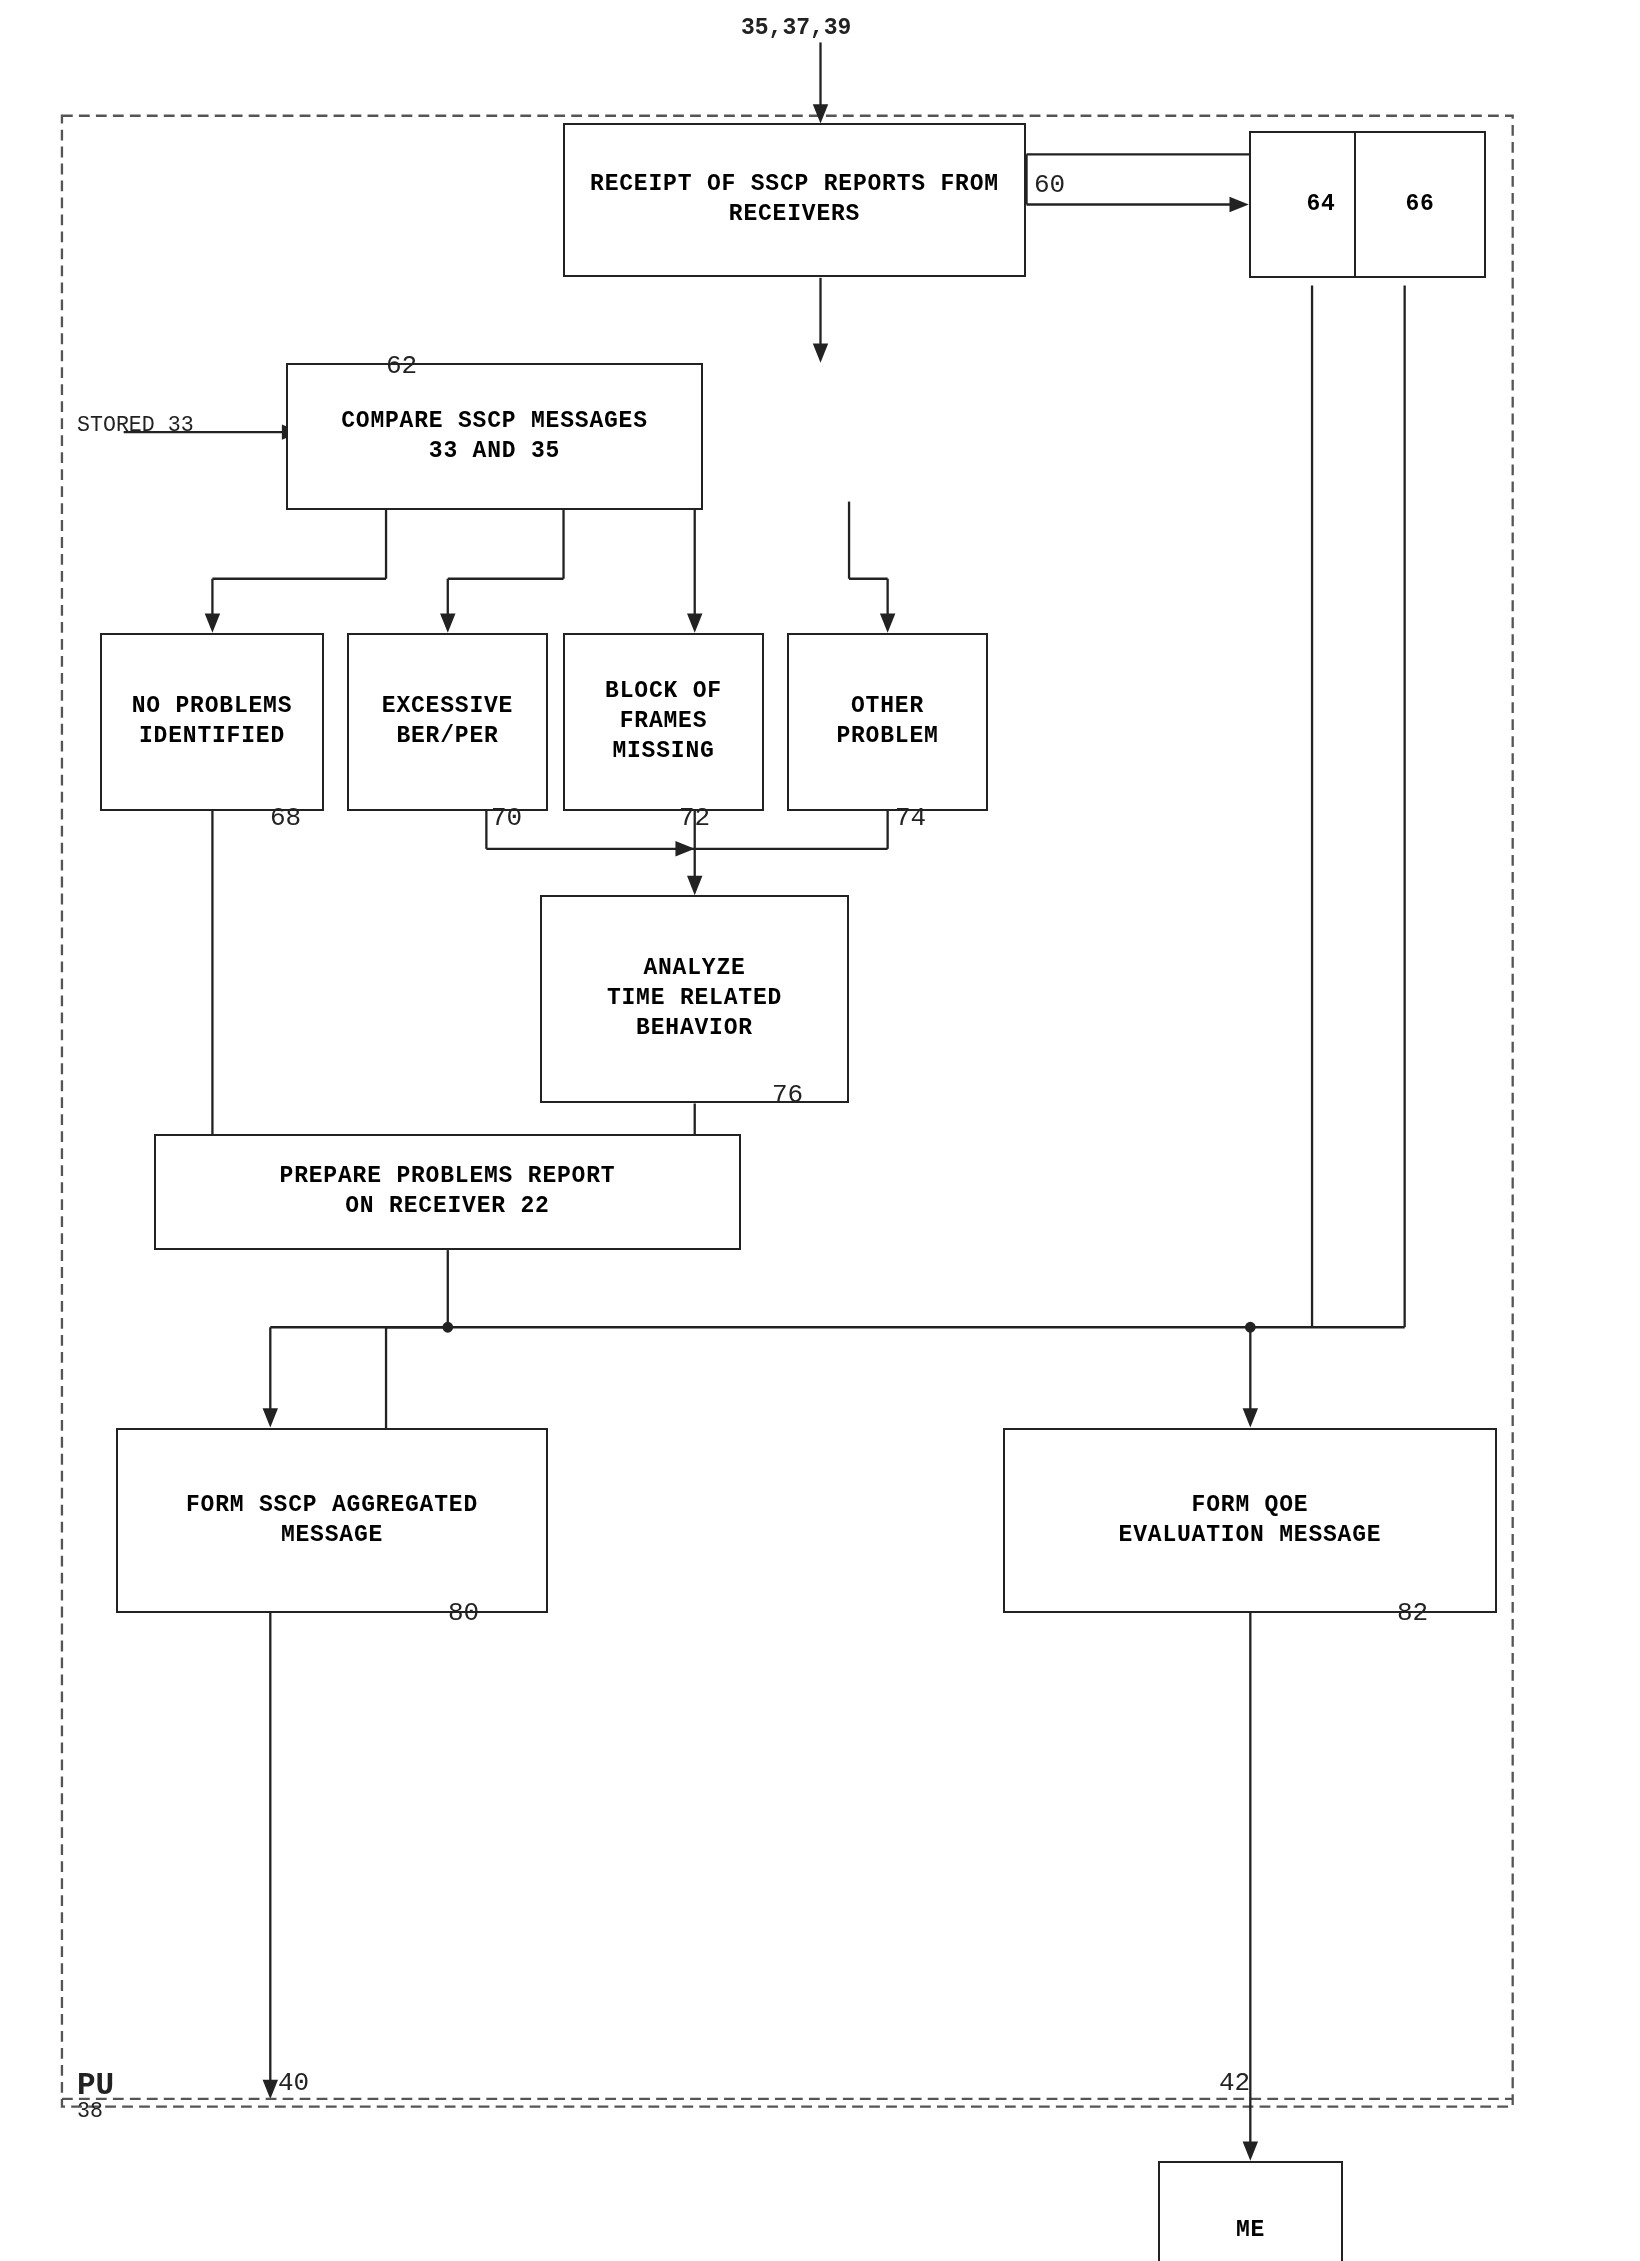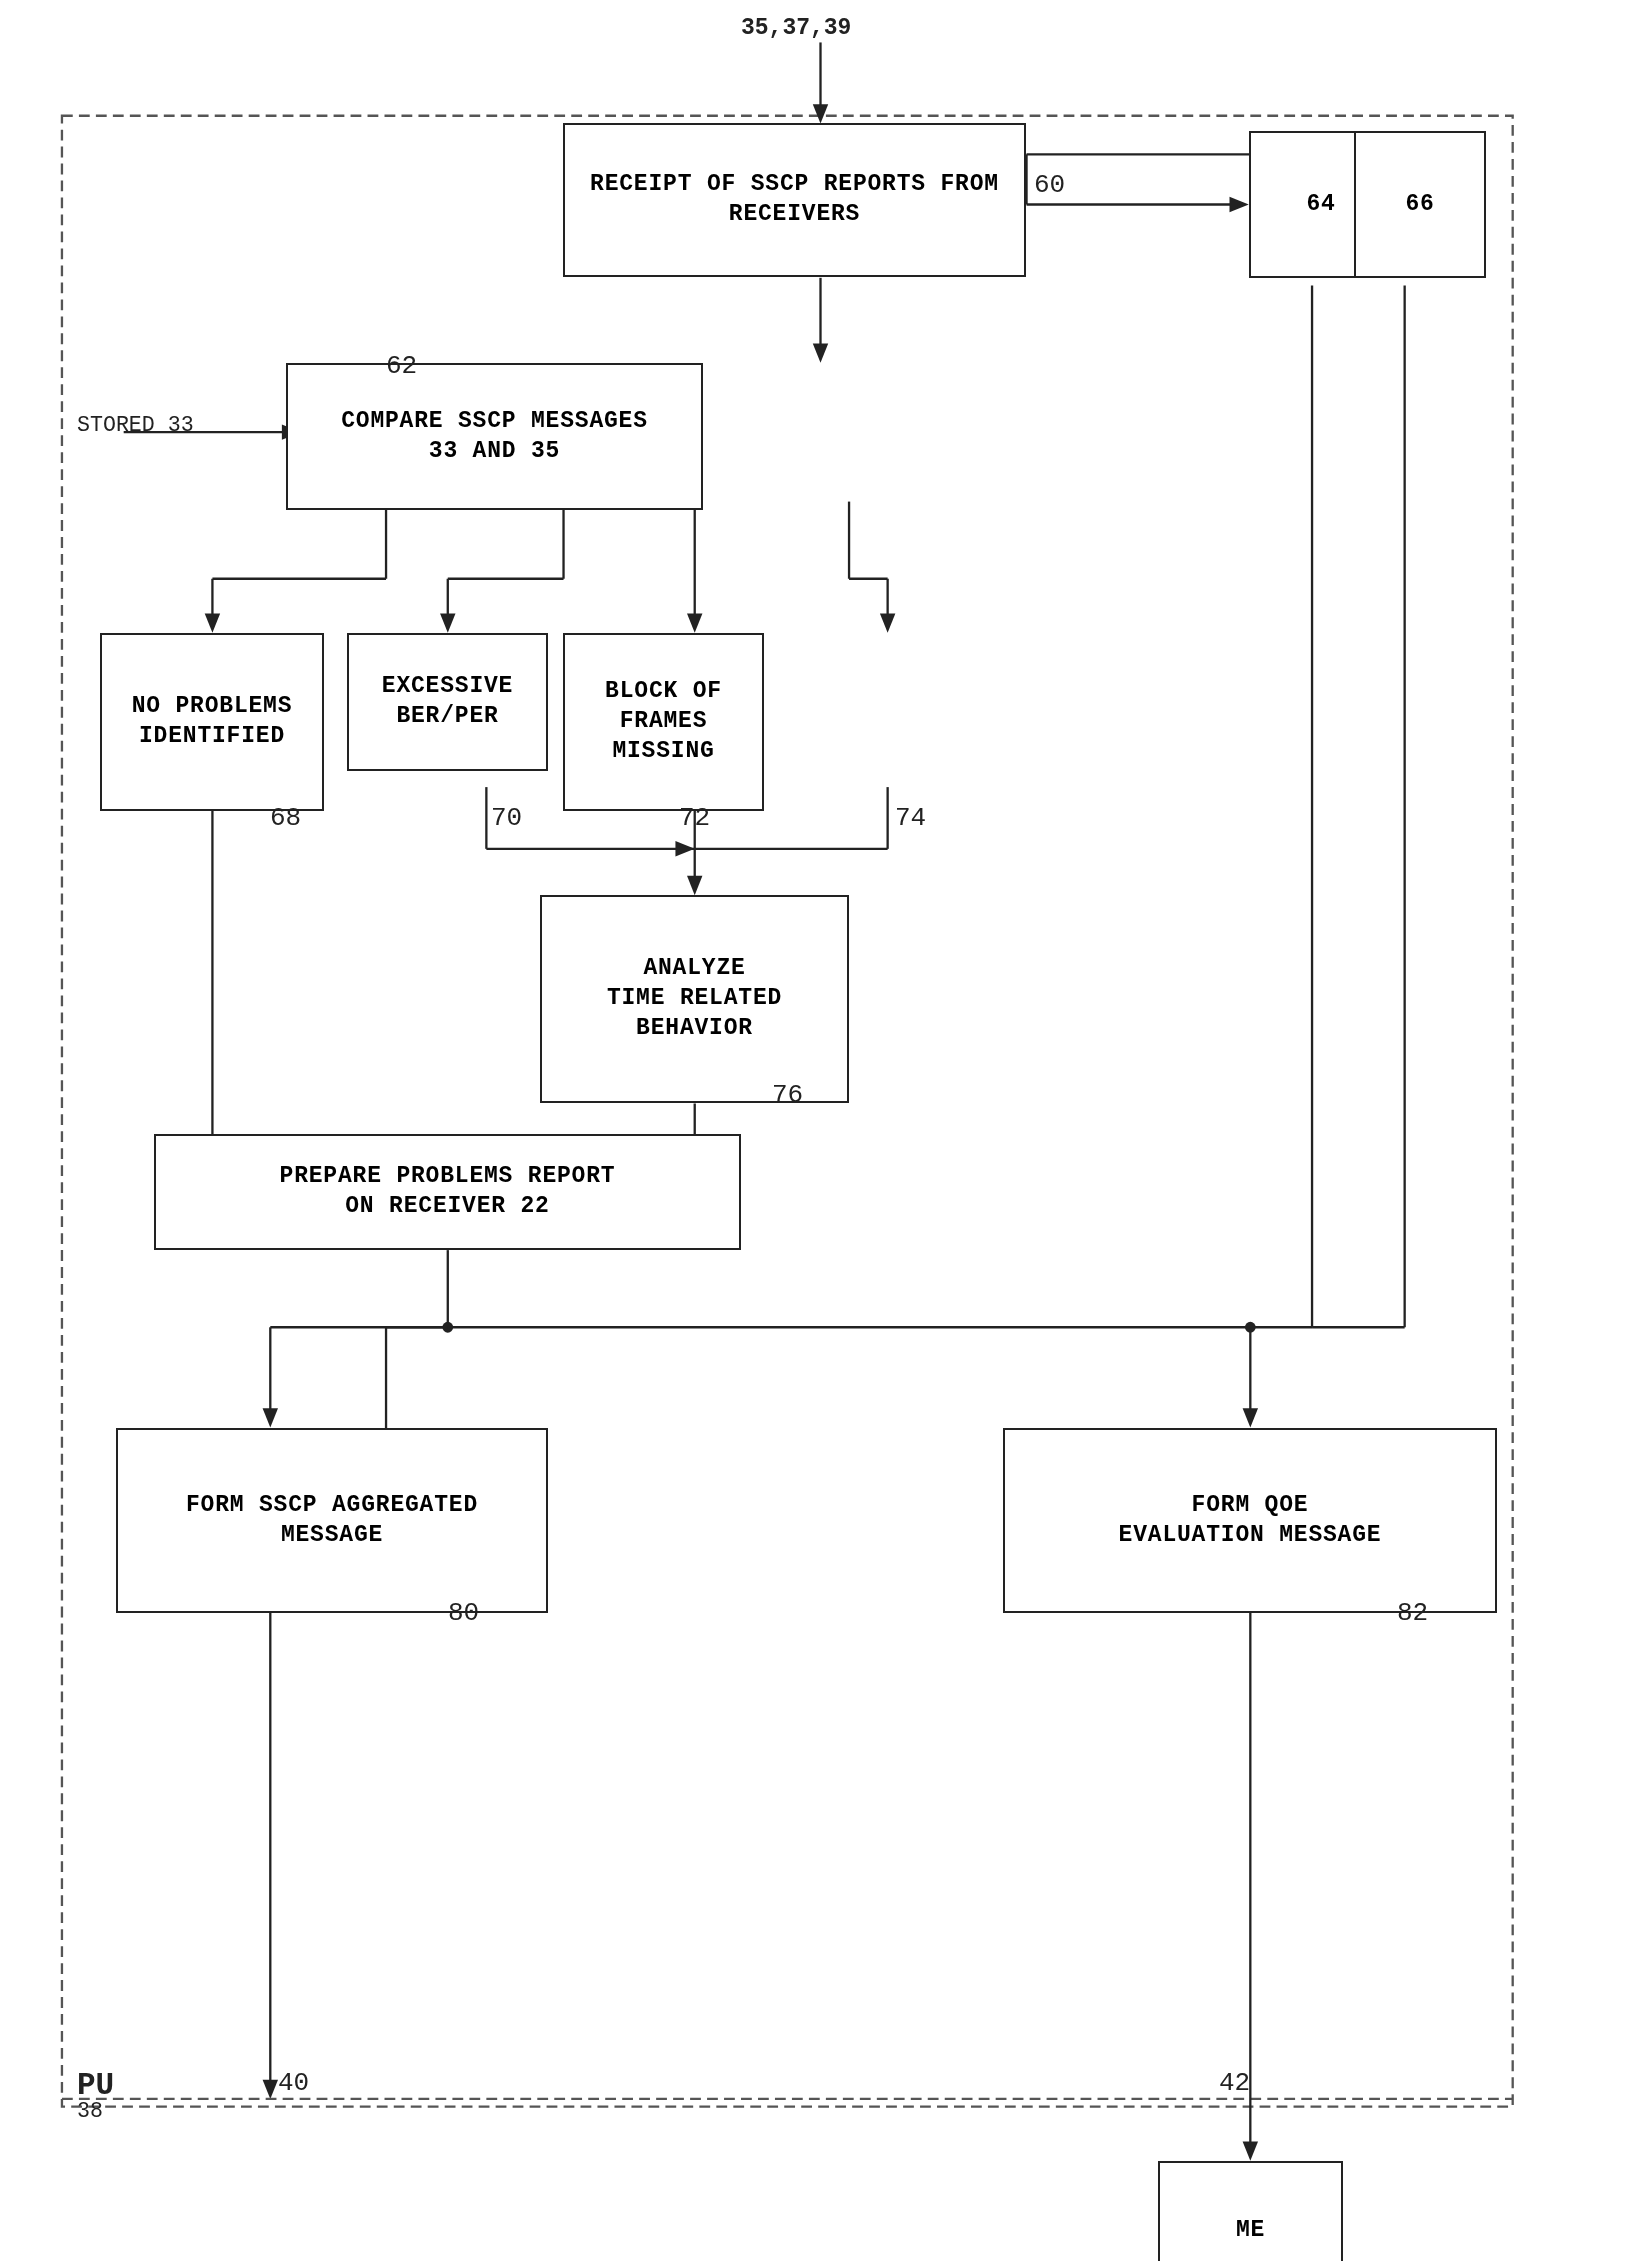--- a/index.html
+++ b/index.html
@@ -167,30 +167,33 @@
     <span>66</span>
   </div>
 
   <div class="label" style="left:77px; top:413px; font-size:21.6px;">STORED 33</div>
 
   <div class="box" style="left:100px; top:633px; width:224px; height:178px;justify-content:center;">
     <span>NO PROBLEMS<br>IDENTIFIED</span>
   </div>
   <div class="label" style="left:270px; top:803px;">68</div>
 
-  <div class="box" style="left:347px; top:633px; width:201px; height:138px;">
+  <div class="box" style="left:347px; top:633px; width:201px; height:178px;">
     <span>EXCESSIVE<br>BER/PER</span>
   </div>
   <div class="label" style="left:448px; top:803px;margin-left:43px;">70</div>
 
   <div class="box" style="left:563px; top:633px; width:201px; height:178px;">
     <span>BLOCK OF<br>FRAMES<br>MISSING</span>
   </div>
   <div class="label" style="left:671px; top:803px;margin-left:8px;">72</div>
 
+  <div class="box" style="left:787px; top:633px; width:201px; height:178px;">
+    <span>OTHER<br>PROBLEM</span>
+  </div>
   <div class="label" style="left:895px; top:803px;">74</div>
 
   <div class="box" style="left:540px; top:895px; width:309px; height:208px;">
     <span>ANALYZE<br>TIME RELATED<br>BEHAVIOR</span>
   </div>
   <div class="label" style="left:772px; top:1080px;">76</div>
 
   <div class="box" style="left:154px; top:1134px; width:587px; height:116px;">
     <span>PREPARE PROBLEMS REPORT<br>ON RECEIVER 22</span>
   </div>

